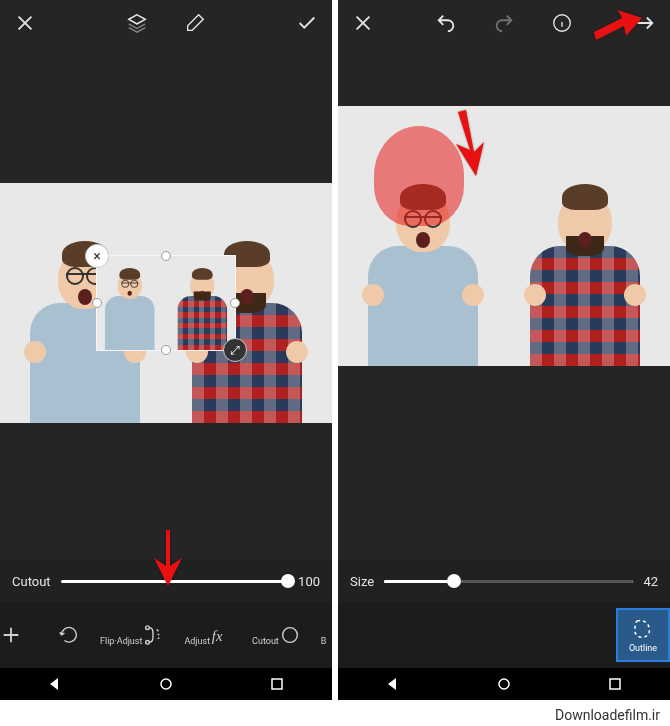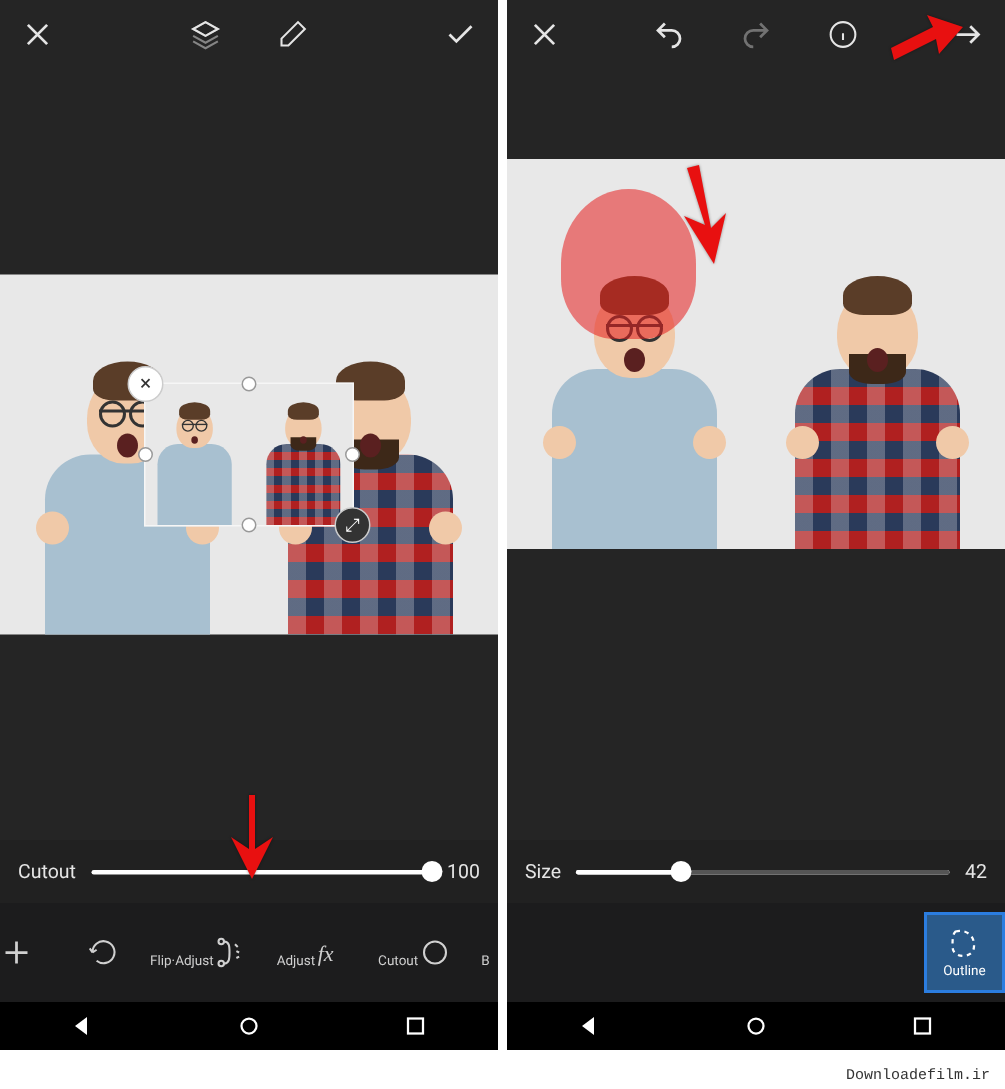--- a/index.html
+++ b/index.html
@@ -272,25 +272,24 @@
     background: #000;
     display: flex;
     justify-content: space-around;
     align-items: center;
   }
   .navbar div { width: 16px; height: 16px; }
   .watermark {
     position: absolute;
     bottom: 2px;
     right: 6px;
-    font-size: 10px;
+    font-size: 14px;
     color: #333;
     background: rgba(255,255,255,0.6);
     padding: 1px 4px;
-    font-family: Liberation Mono, monospace;
   }
 </style>
 </head>
 <body>
 
 <div class="container">
 
   <div class="panel">
     <div class="topbar">
       <div class="icon-btn">

